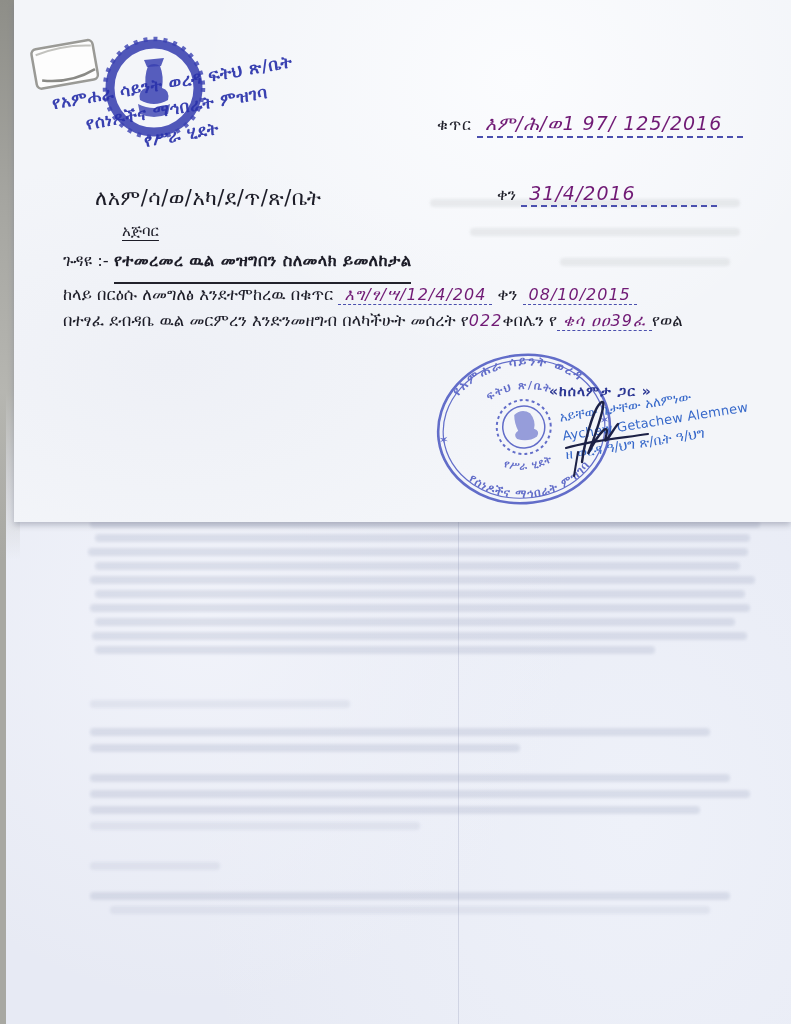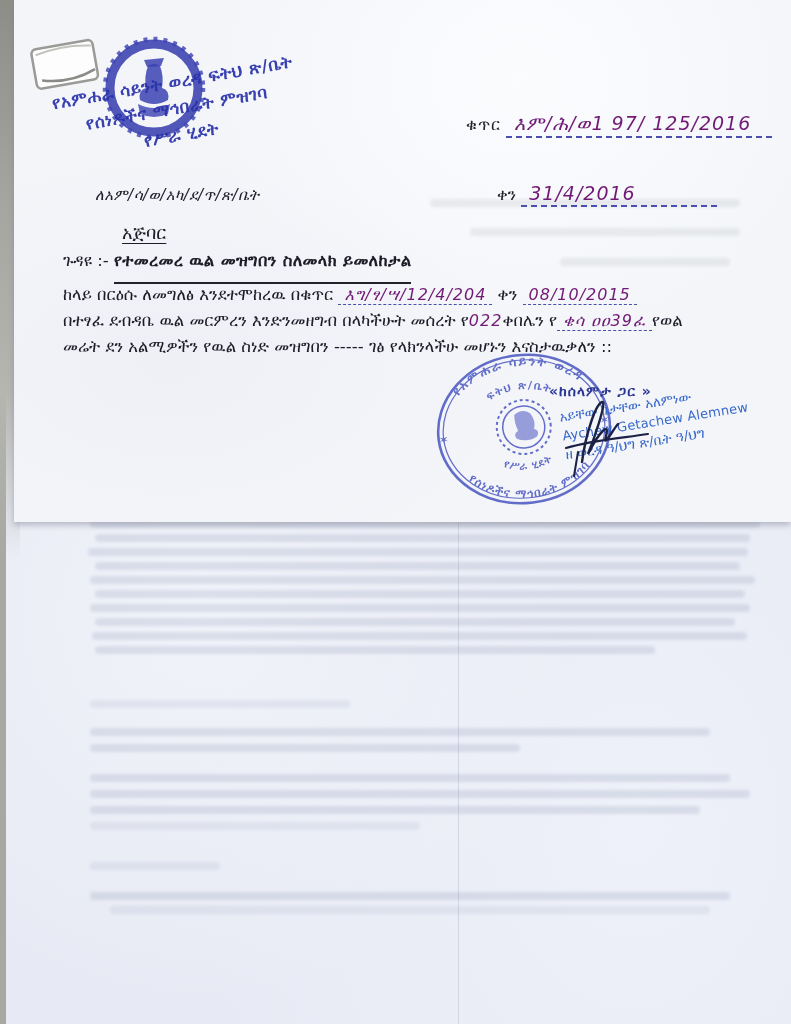--- a/index.html
+++ b/index.html
@@ -40,29 +40,29 @@
 
   
   .logo-stamp{position:absolute;left:92px;top:30px;width:124px;height:124px;opacity:.92;}
   .stamp-lines{position:absolute;left:26px;top:96px;width:320px;
     transform:rotate(-10deg);transform-origin:left bottom;
     color:#2a32ab;text-align:center;font-weight:bold;
     font-size:17px;line-height:1.55;letter-spacing:.5px;opacity:.92;}
 
   
   .num-row{position:absolute;left:437px;top:112px;font-size:16px;color:#22222c;white-space:nowrap;}
-  .num-row .label{letter-spacing:1px;margin-left:29px;}
+  .num-row .label{letter-spacing:1px;}
   .date-row{position:absolute;left:497px;top:150px;font-size:16px;color:#22222c;white-space:nowrap;}
   .hw{font-style:italic;color:#701a75;font-size:19px;letter-spacing:1px;}
   .hw-line{border-bottom:2px dashed #4a4fae;display:inline-block;padding:0 8px 1px 8px;}
   .num-row .hw-line{min-width:250px;}
   .date-row .hw-line{min-width:180px;margin-top:32px;}
 
-  .to-line{position:absolute;left:95px;top:186px;font-size:15px;color:#1d1d28;letter-spacing:.5px;font-style:italic;}
-  .city-line{position:absolute;left:122px;top:222px;font-size:18px;color:#1d1d28;
+  .to-line{position:absolute;left:95px;top:186px;font-size:21px;color:#1d1d28;letter-spacing:.5px;}
+  .city-line{position:absolute;left:122px;top:222px;font-size:15px;color:#1d1d28;
     text-decoration:underline;text-underline-offset:4px;}
   .subject-line{position:absolute;left:63px;top:251px;font-size:16.5px;color:#1d1d28;}
   .subject-line b{border-bottom:2px solid #22222c;padding-bottom:12px;letter-spacing:.3px;}
 
   .body-text{position:absolute;left:63px;top:282px;width:680px;font-size:16.5px;
     color:#1d1d28;line-height:26px;}
   .body-text .hw{font-size:16px;}
   .body-text .hw-ref{border-bottom:1.6px dashed #4a4fae;padding:0 6px;}
 
   .salutation{position:absolute;left:549px;top:383px;font-size:14px;color:#2c3794;
@@ -161,21 +161,20 @@
   <div class="body-text">
     <div>
       <span>ከላይ በርዕሱ ለመግለፅ እንደተሞከረዉ በቁጥር</span>
       <span class="hw hw-ref">እግ/ፃ/ሣ/12/4/204</span>
       <span>ቀን</span>
       <span class="hw hw-ref">08/10/2015</span>
     </div>
     <div>
       <span>በተፃፈ ደብዳቤ ዉል መርምረን እንድንመዘግብ በላካችሁት መሰረት የ</span><span class="hw">022</span><span>ቀበሌን የ</span><span class="hw hw-ref">ቄሳ ዐዐ39ፈ</span><span>የወል</span>
     </div>
-    <div>መሬት ደን አልሚዎችን የዉል ስነድ መዝግበን ----- ገፅ የላክንላችሁ መሆኑን እናስታዉቃለን ::</div>
   </div>
 
   <svg class="round-stamp" viewBox="0 0 196 162">
     <defs>
       <path id="arcT1" d="M 15 88 A 80 68 0 0 1 181 88" fill="none"></path>
       <path id="arcT2" d="M 40 90 A 58 49 0 0 1 156 90" fill="none"></path>
       <path id="arcB1" d="M 20 84 A 76 64 0 0 0 176 84" fill="none"></path>
       <path id="arcB2" d="M 47 86 A 52 44 0 0 0 149 86" fill="none"></path>
     </defs>
     <ellipse cx="98" cy="81" rx="86" ry="74" fill="none" stroke="#4350bf" stroke-width="2.6"></ellipse>

